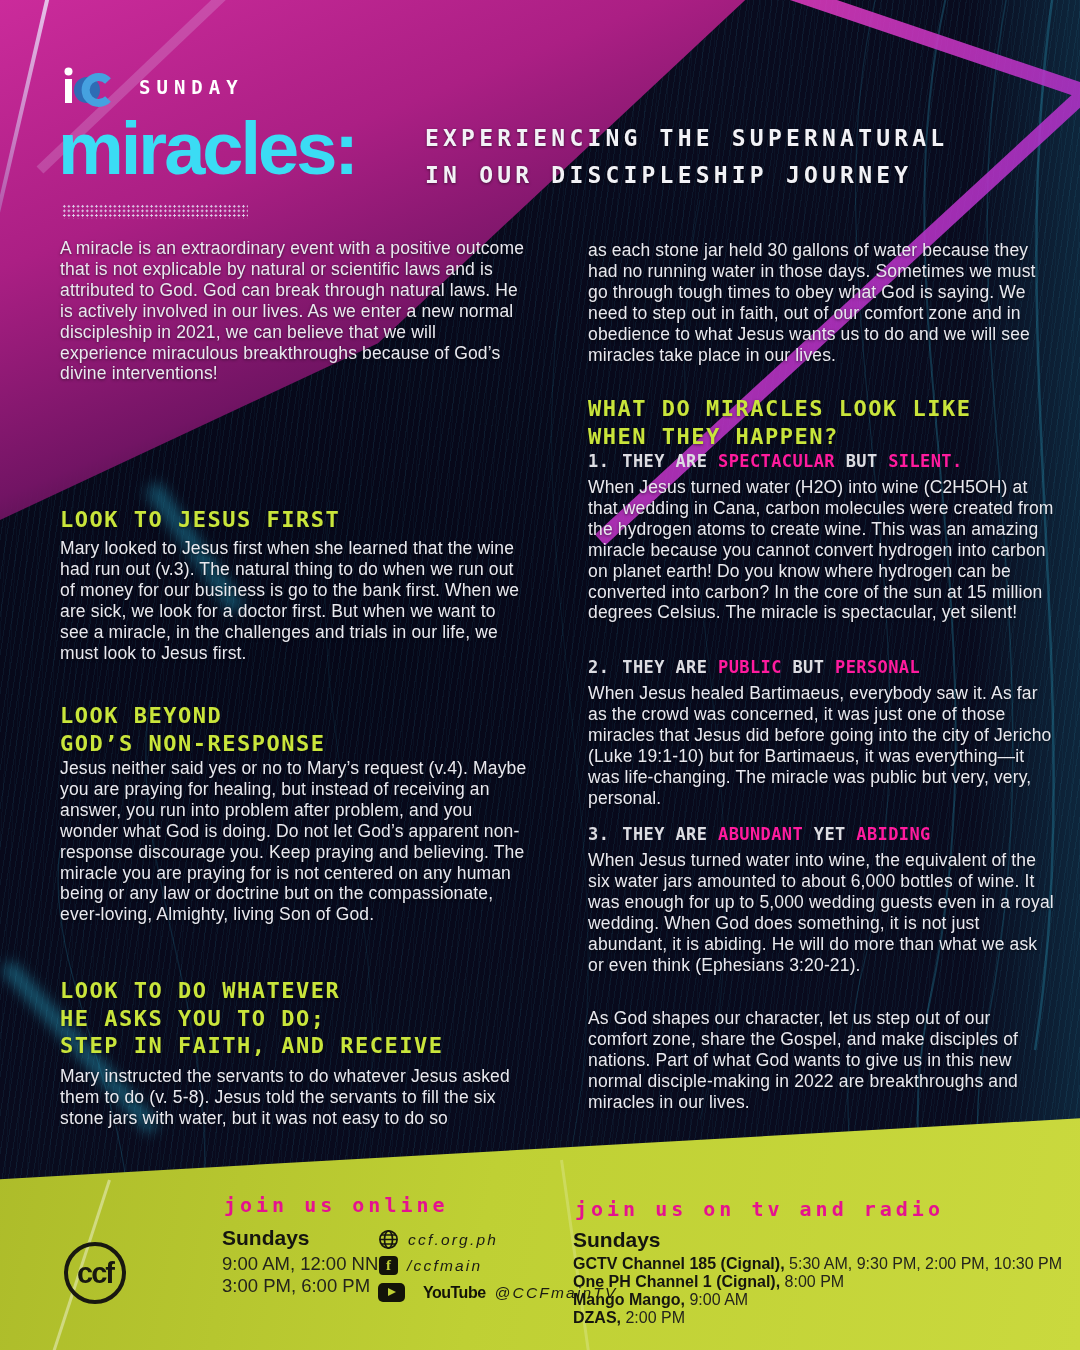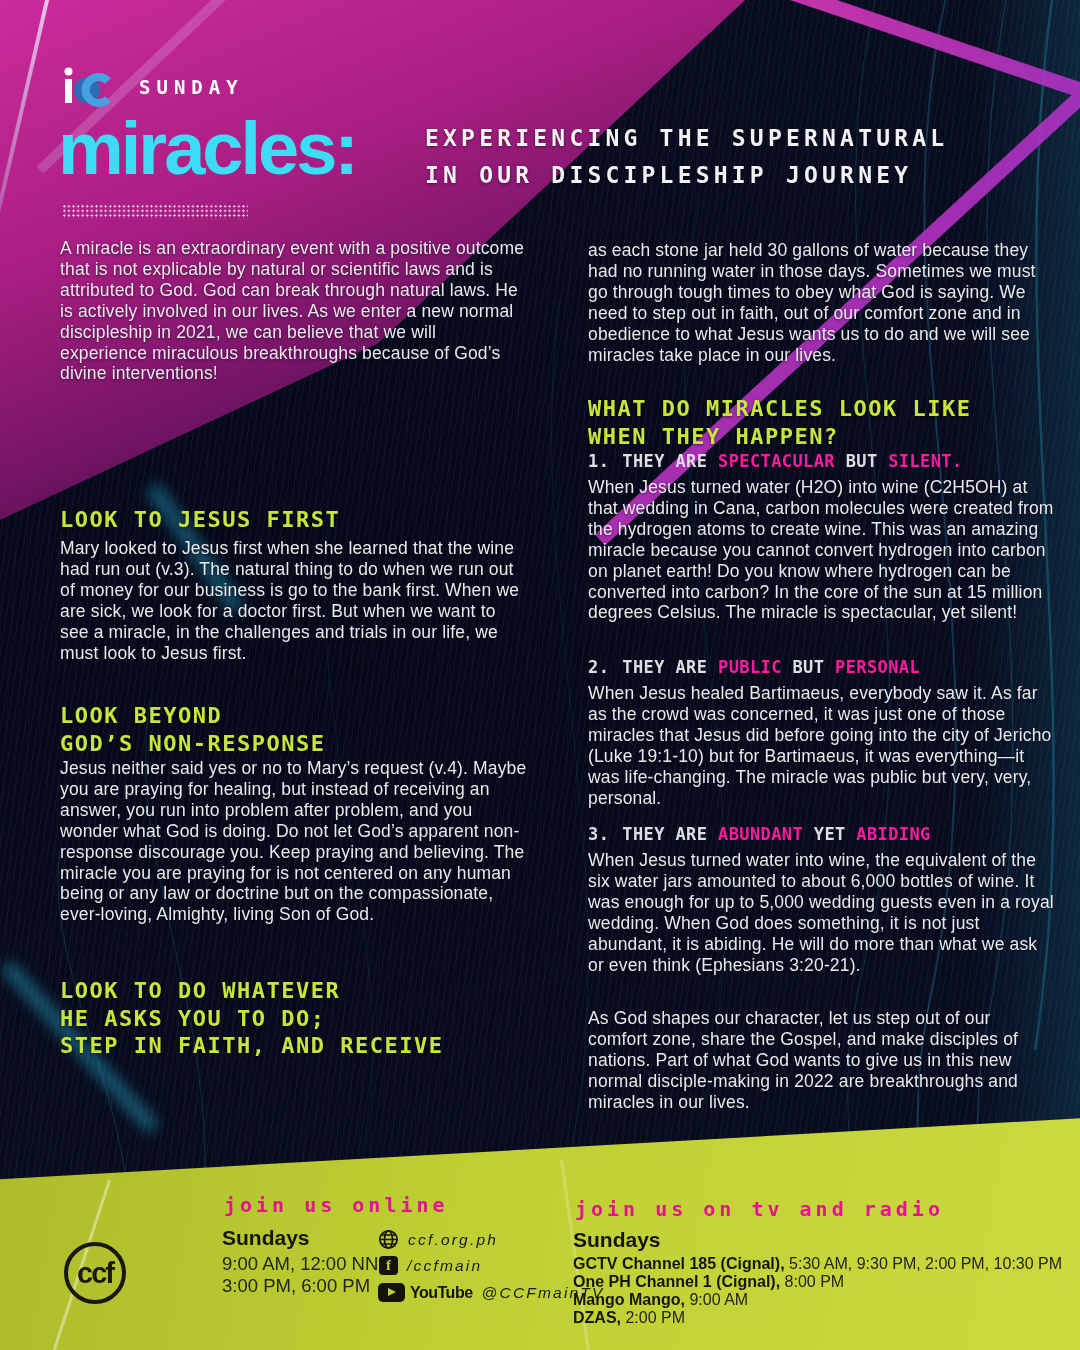--- a/index.html
+++ b/index.html
@@ -63,21 +63,21 @@
   .channel-line{font-size:16px;color:#24241c;line-height:1.07;white-space:nowrap;}
   .channel-line b{color:#15150f;}
   .ccf-logo{position:absolute;left:64px;top:1242px;width:54px;height:54px;border:4px solid #181810;
     border-radius:50%;display:flex;align-items:center;justify-content:center;
     font-weight:bold;font-size:29px;letter-spacing:-2px;color:#181810;}
   .social-row{display:flex;align-items:center;gap:9px;color:#1b1b13;}
   .social-label{font-size:15.5px;letter-spacing:2.2px;color:#1b1b13;font-style:italic;}
   .fb-box{width:19px;height:19px;background:#131309;border-radius:4px;color:#bfd034;
     display:flex;align-items:center;justify-content:center;font-weight:bold;font-size:15px;
     font-family:"Liberation Serif",serif;}
-  .yt-badge{display:flex;align-items:center;gap:5px;}
+  .yt-badge{display:flex;align-items:center;gap:18px;}
   .yt-play{width:27px;height:19px;background:#131309;border-radius:5px;position:relative;}
   .yt-play:after{content:"";position:absolute;left:10px;top:5px;border-left:8px solid #bfd034;
     border-top:4.5px solid transparent;border-bottom:4.5px solid transparent;}
   .yt-word{font-weight:bold;font-size:16px;color:#131309;letter-spacing:-.5px;}
 </style>
 </head>
 <body>
 
 <div class="page">
 
@@ -130,20 +130,21 @@
   <div class="block col-l green-head" style="top:506px;">LOOK TO JESUS FIRST</div>
   <div class="block col-l body-text" style="top:538px;">Mary looked to Jesus first when she learned that the wine had run out (v.3). The natural thing to do when we run out of money for our business is go to the bank first. When we are sick, we look for a doctor first. But when we want to see a miracle, in the challenges and trials in our life, we must look to Jesus first.</div>
 
   <div class="block col-l green-head" style="top:702px;">LOOK BEYOND
 GOD’S NON-RESPONSE</div>
   <div class="block col-l body-text" style="top:758px;">Jesus neither said yes or no to Mary’s request (v.4). Maybe you are praying for healing, but instead of receiving an answer, you run into problem after problem, and you wonder what God is doing. Do not let God’s apparent non-response discourage you. Keep praying and believing. The miracle you are praying for is not centered on any human being or any law or doctrine but on the compassionate, ever-loving, Almighty, living Son of God.</div>
 
   <div class="block col-l green-head" style="top:977px;">LOOK TO DO WHATEVER
 HE ASKS YOU TO DO;
 STEP IN FAITH, AND RECEIVE</div>
+  <div class="block col-l body-text" style="top:1066px;">Mary instructed the servants to do whatever Jesus asked them to do (v. 5-8). Jesus told the servants to fill the six stone jars with water, but it was not easy to do so</div>
 
   <div class="block col-r body-text" style="top:240px;">as each stone jar held 30 gallons of water because they had no running water in those days. Sometimes we must go through tough times to obey what God is saying. We need to step out in faith, out of our comfort zone and in obedience to what Jesus wants us to do and we will see miracles take place in our lives.</div>
 
   <div class="block col-r green-head" style="top:395px;">WHAT DO MIRACLES LOOK LIKE
 WHEN THEY HAPPEN?</div>
 
   <div class="block col-r item-title" style="top:451px;"><span class="num">1.</span><span>THEY ARE</span> <span class="accent">SPECTACULAR</span> <span>BUT</span> <span class="accent">SILENT.</span></div>
   <div class="block col-r body-text" style="top:477px;">When Jesus turned water (H2O) into wine (C2H5OH) at that wedding in Cana, carbon molecules were created from the hydrogen atoms to create wine. This was an amazing miracle because you cannot convert hydrogen into carbon on planet earth! Do you know where hydrogen can be converted into carbon? In the core of the sun at 15 million degrees Celsius. The miracle is spectacular, yet silent!</div>
 
   <div class="block col-r item-title" style="top:657px;"><span class="num">2.</span><span>THEY ARE</span> <span class="accent">PUBLIC</span> <span>BUT</span> <span class="accent">PERSONAL</span></div>

